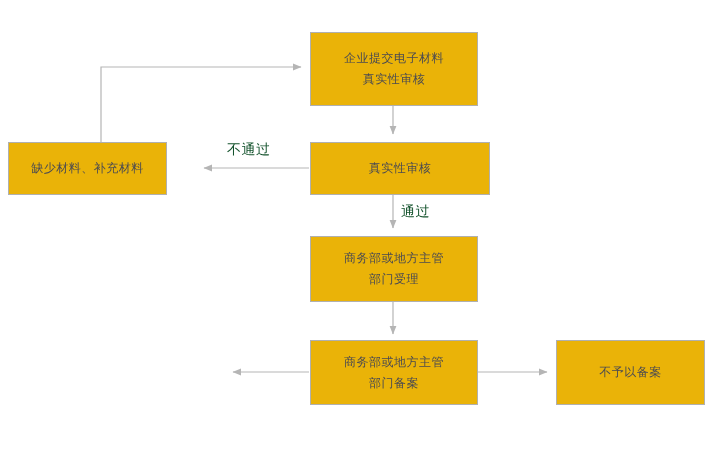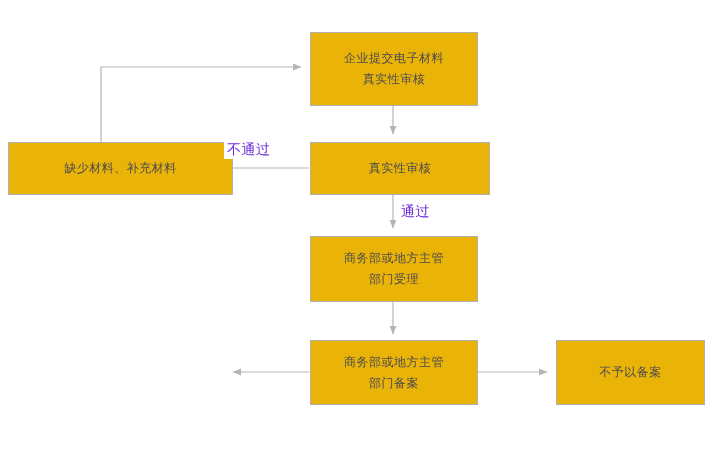--- a/index.html
+++ b/index.html
@@ -31,21 +31,21 @@
     line-height: 1.75;
     letter-spacing: 0.5px;
     text-align: center;
     white-space: nowrap;
   }
   .node .line2 {
     display: block;
   }
   .edge-label {
     position: absolute;
-    color: #6d28d9;
+    color: #14532d;
     font-size: 14px;
     letter-spacing: 0.5px;
     white-space: nowrap;
     background: #ffffff;
     padding: 0 3px;
   }
   #edges-layer {
     position: absolute;
     left: 0;
     top: 0;
@@ -78,21 +78,21 @@
     <path d="M309,372 L233,372" stroke="#b5b5b5" stroke-width="1.2" fill="none" marker-end="url(#arrowhead)"></path>
 
     <path d="M478,372 L547,372" stroke="#b5b5b5" stroke-width="1.2" fill="none" marker-end="url(#arrowhead)"></path>
   </svg>
 
   <div class="node" style="left:310px; top:32px; width:168px; height:74px;">
     <span>企业提交电子材料</span>
     <span class="line2">真实性审核</span>
   </div>
 
-  <div class="node" style="left:8px; top:142px; width:225px; height:53px;">
+  <div class="node" style="left:8px; top:142px; width:159px; height:53px;">
     <span>缺少材料、补充材料</span>
   </div>
 
   <div class="node" style="left:310px; top:142px; width:180px; height:53px;">
     <span>真实性审核</span>
   </div>
 
   <div class="node" style="left:310px; top:236px; width:168px; height:66px;">
     <span>商务部或地方主管</span>
     <span class="line2">部门受理</span>

